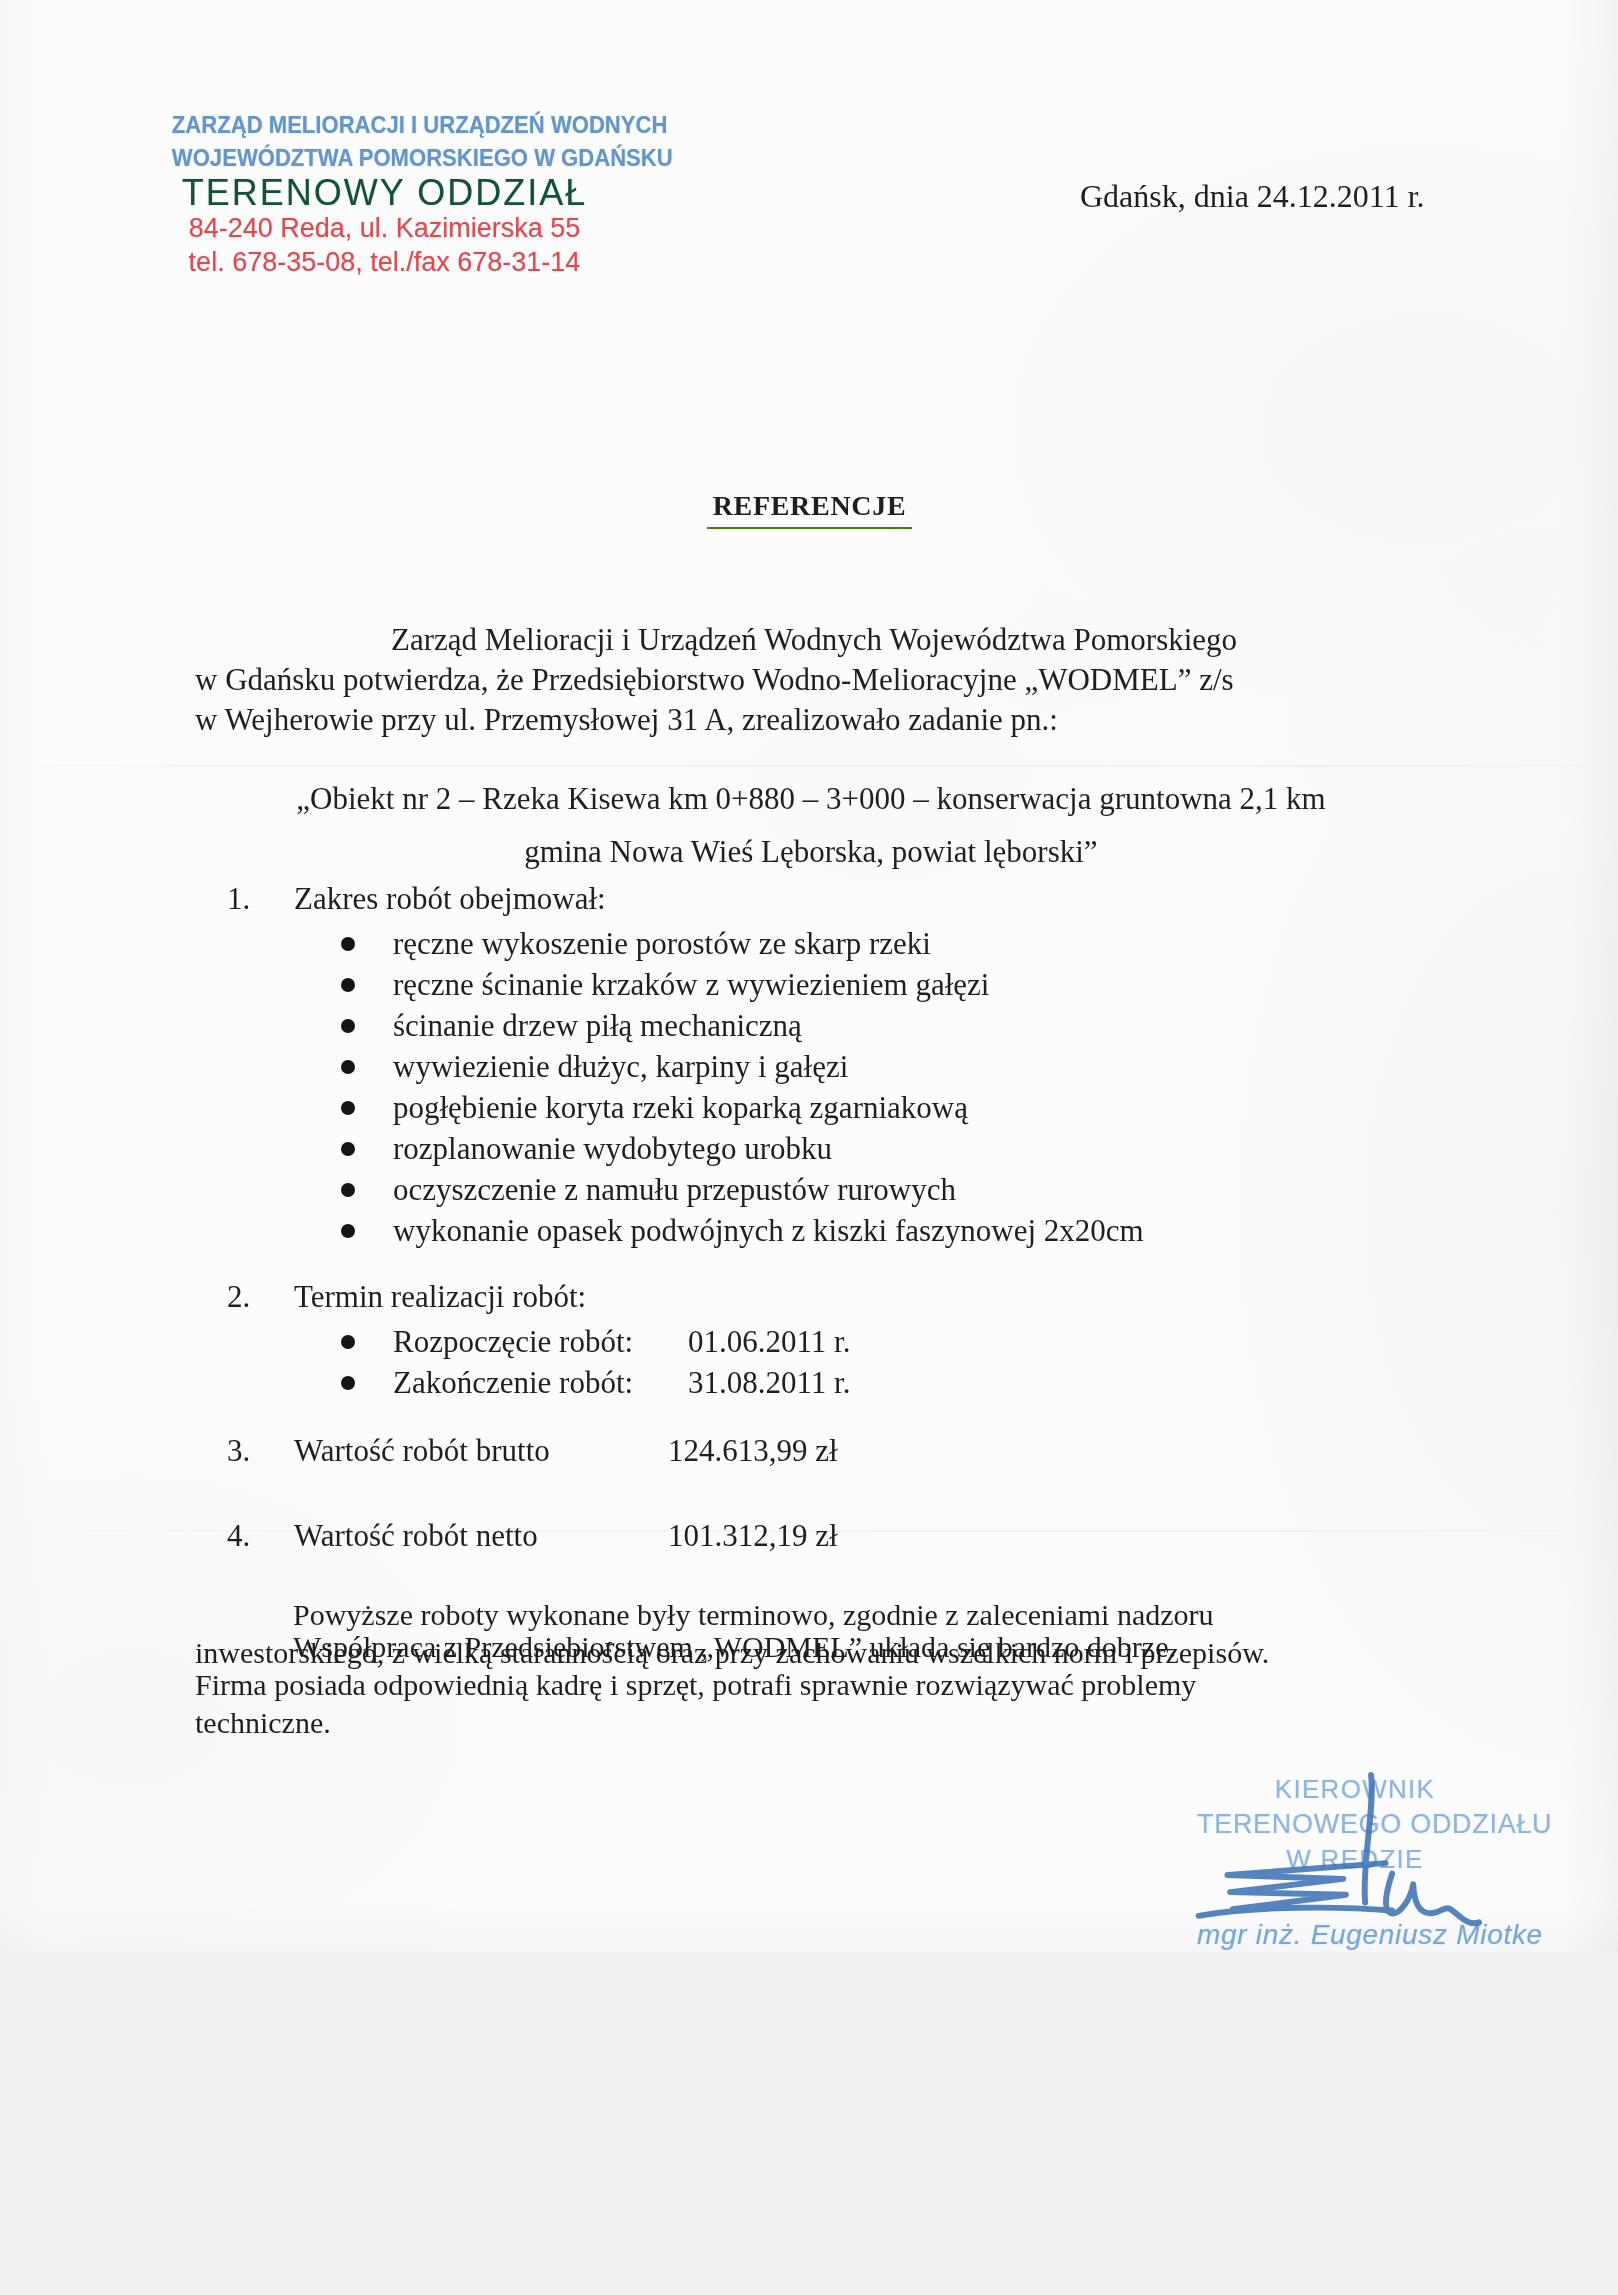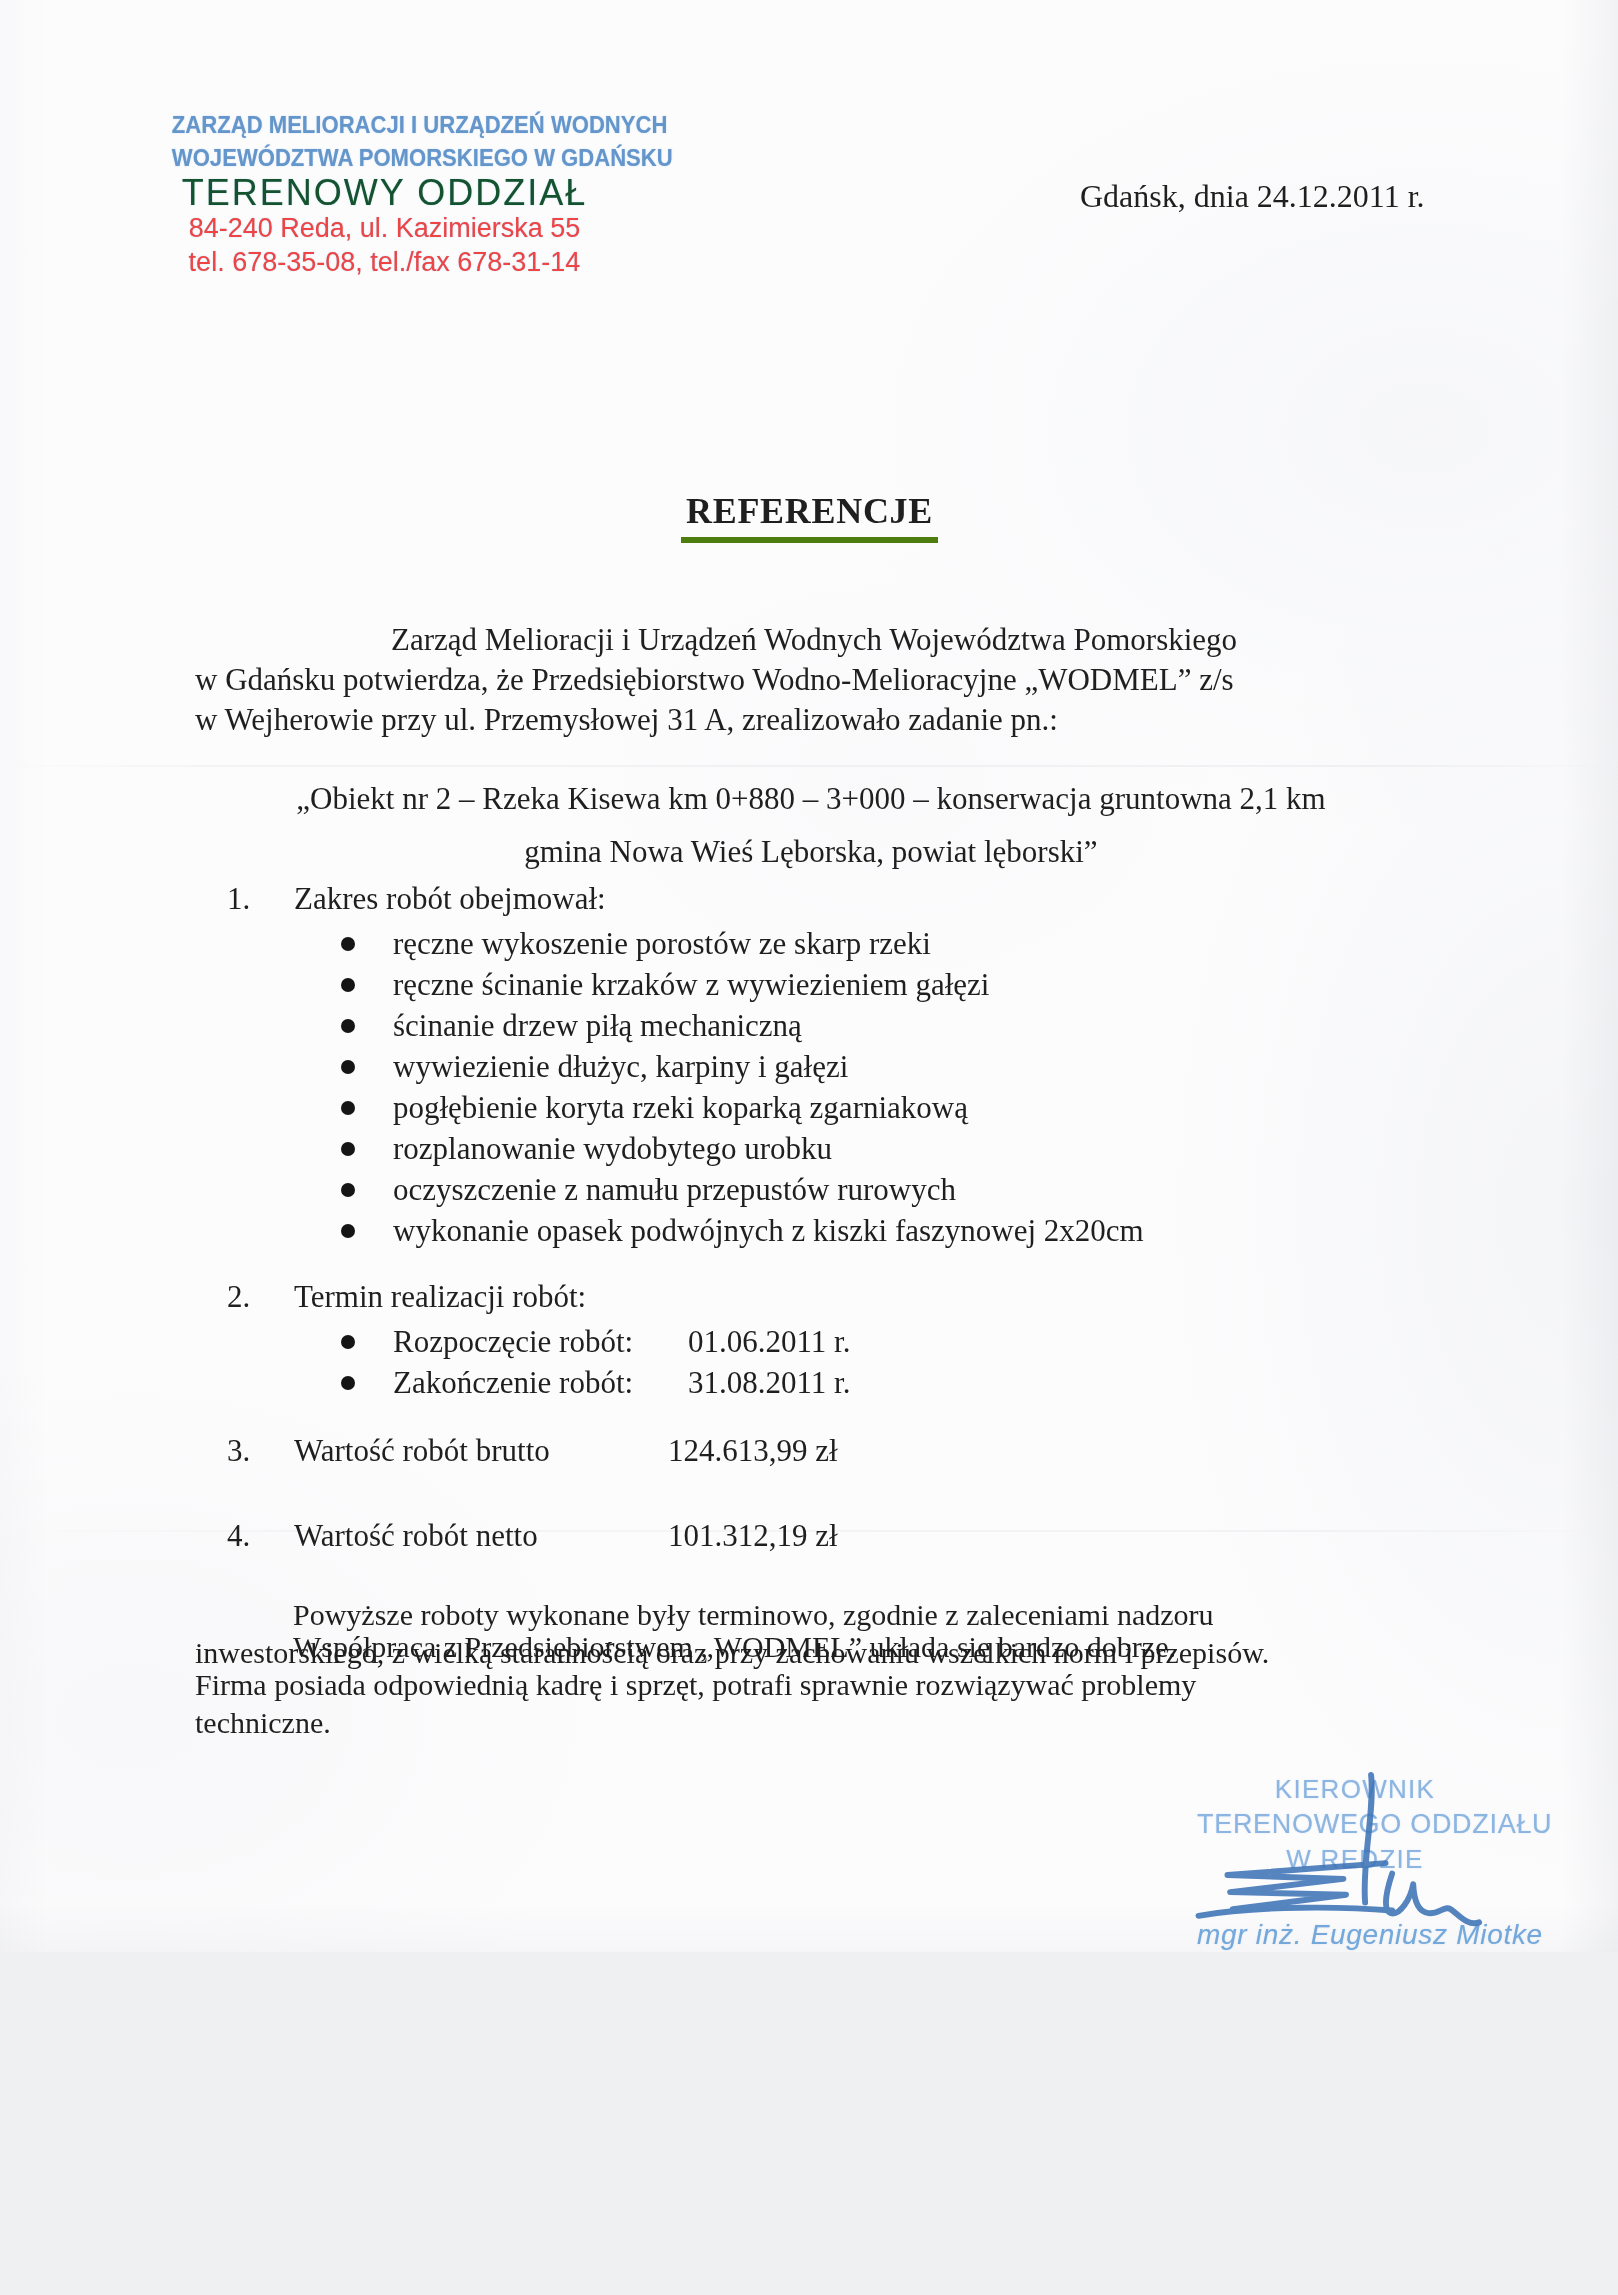--- a/index.html
+++ b/index.html
@@ -48,22 +48,22 @@
   .stamp .sl45 { font-size:27px; font-weight:400; line-height:34px; color:#ef4444; white-space:nowrap; }
 
   .date {
     position:absolute; left:1080px; top:178px;
     font-size:32px; white-space:nowrap;
   }
 
   .title-wrap { position:absolute; left:0; top:490px; width:100%; text-align:center; }
   .title {
     display:inline-block;
-    font-size:36px; font-weight:700; letter-spacing:0.7px;
-    border-bottom:6px solid #4d7c0f;
+    font-size:28px; font-weight:700; letter-spacing:0.7px;
+    border-bottom:2px solid #4d7c0f;
     padding:0 5.3px 5.3px 5.3px;
   }
 
   .intro {
     position:absolute; left:195px; top:620px; width:1199px;
     font-size:31px; line-height:40px;
     white-space:pre-line; text-indent:196px;
   }
 
   .task {

